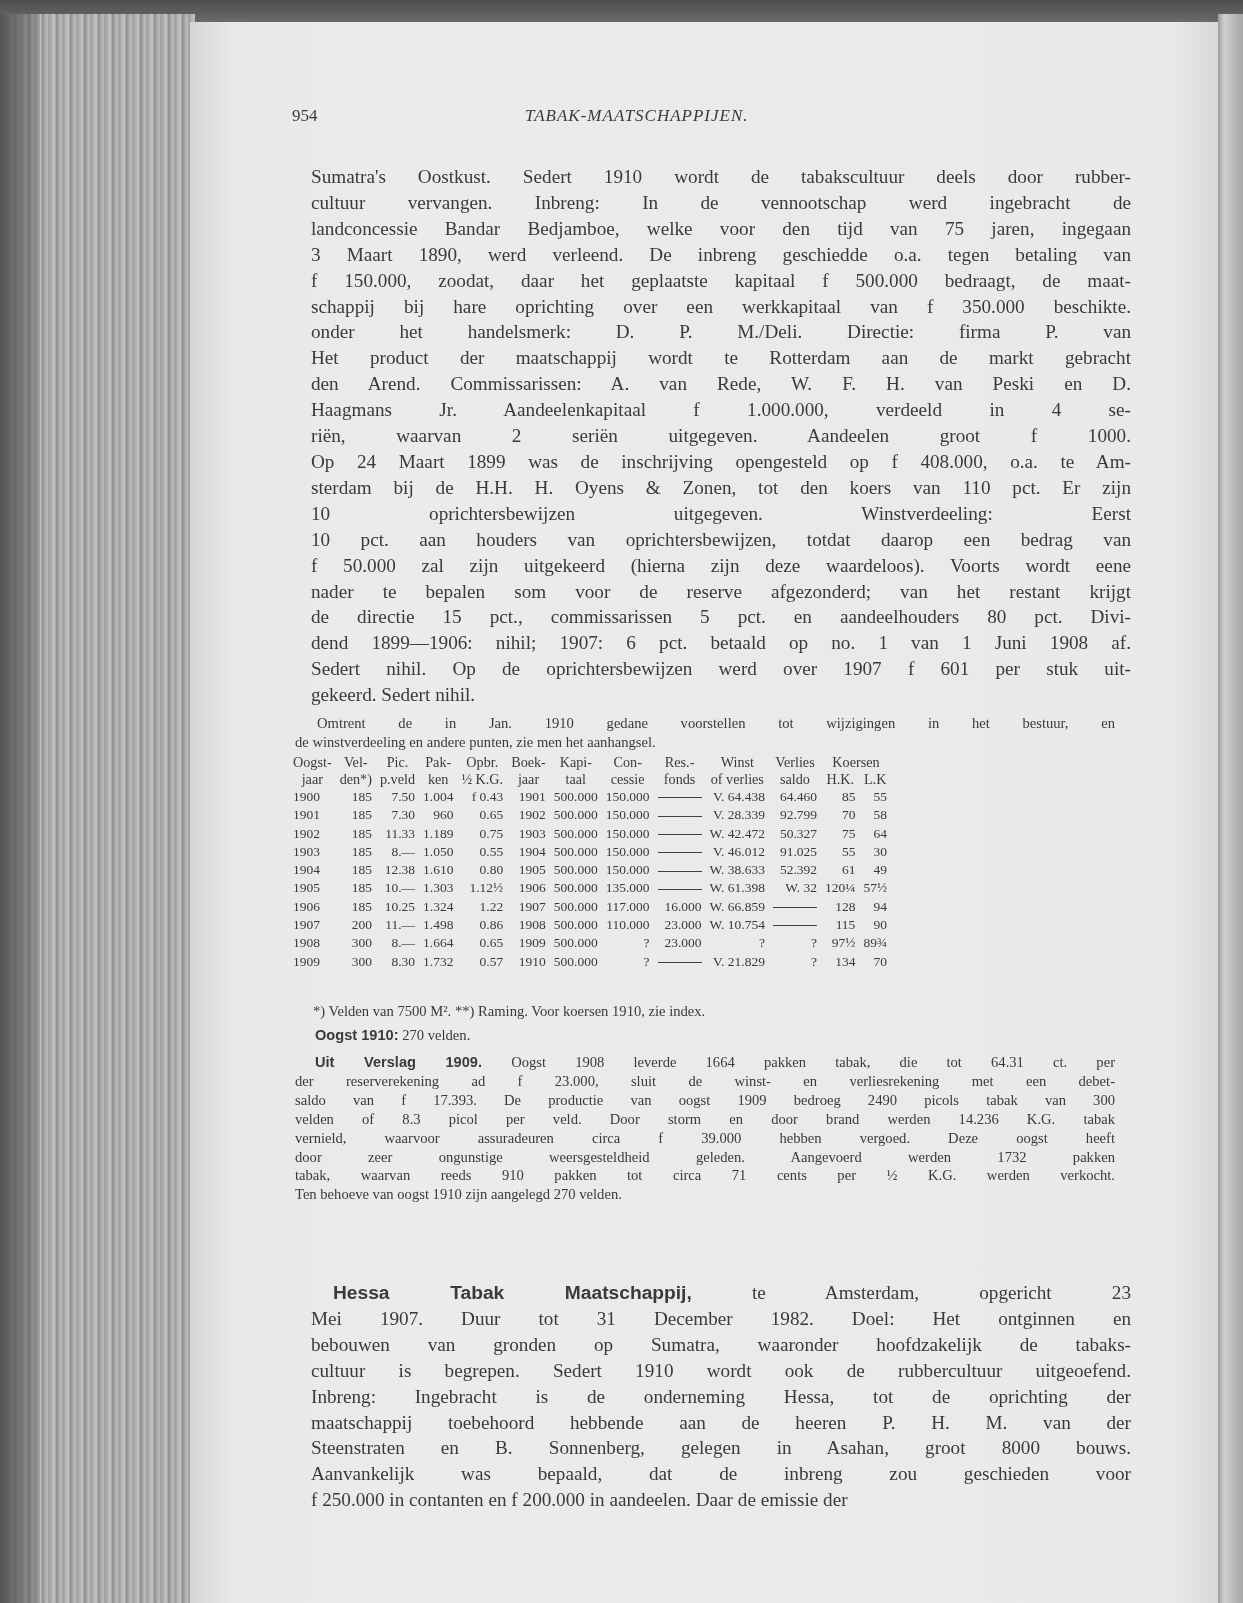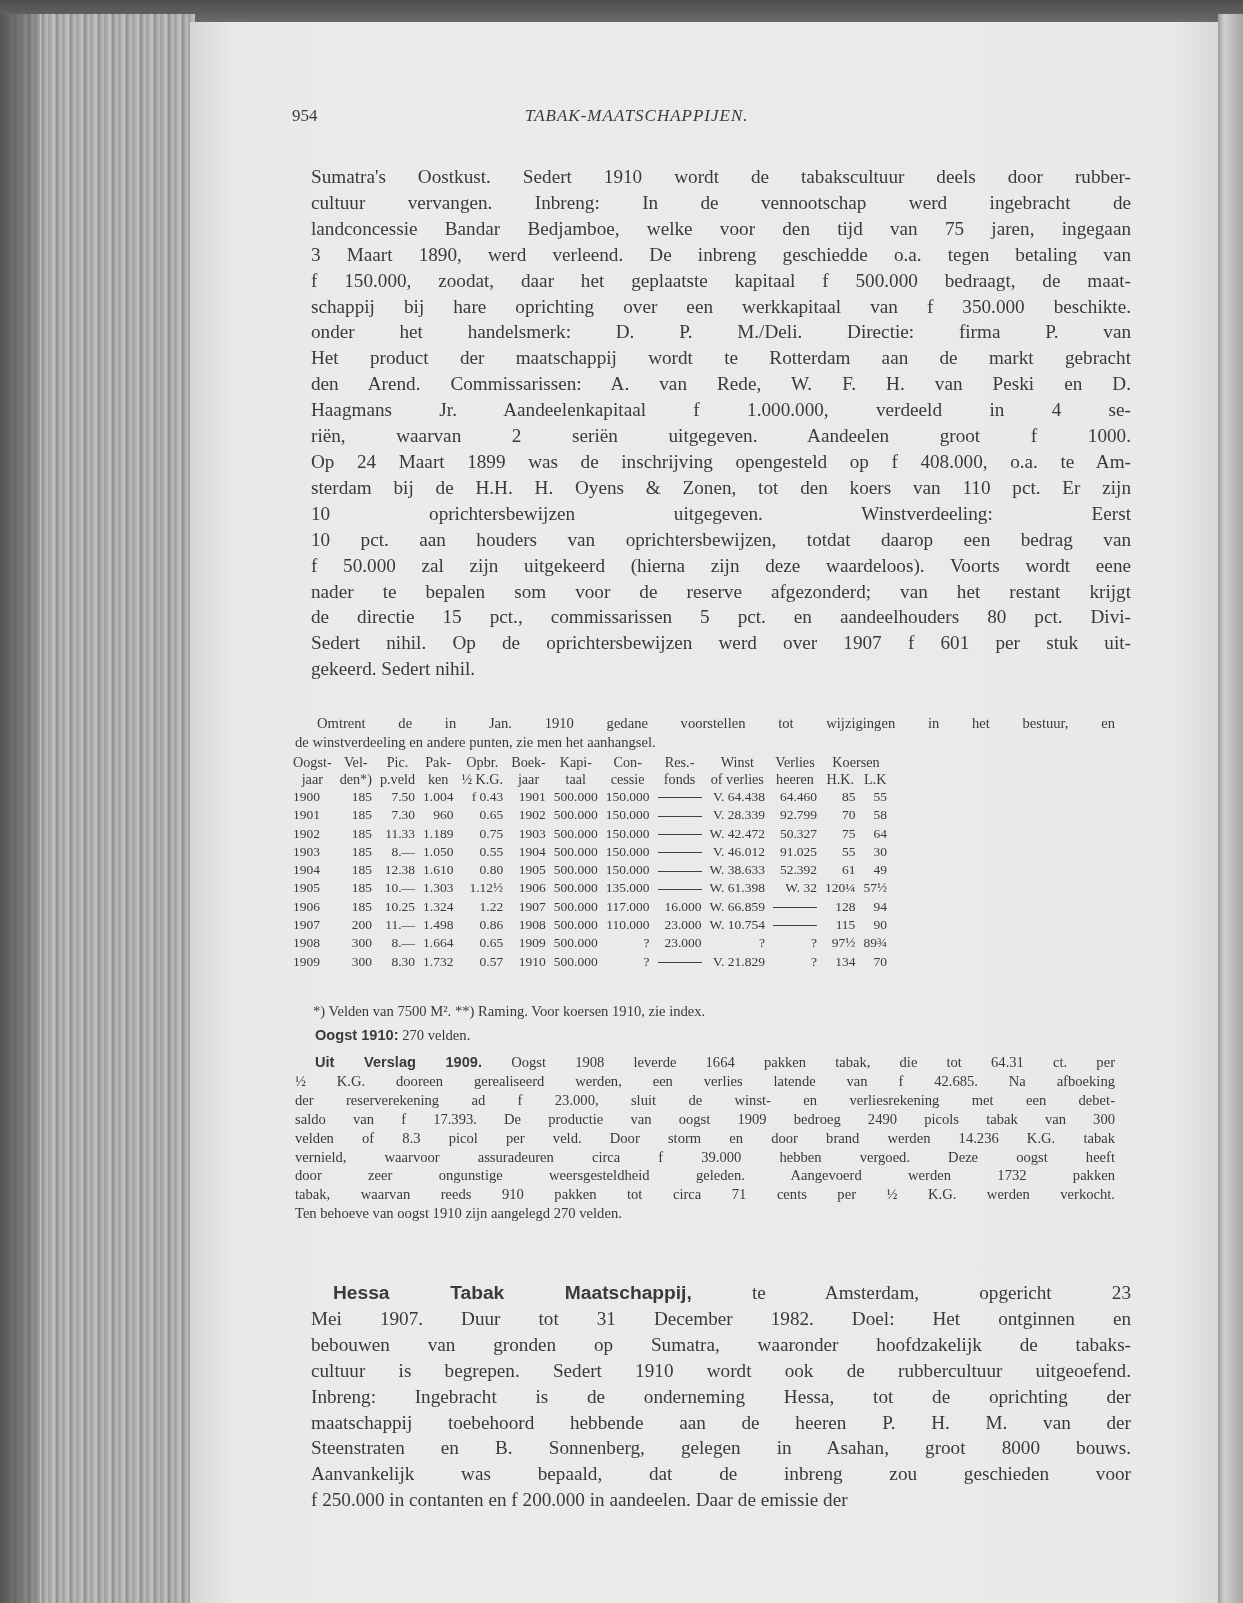--- a/index.html
+++ b/index.html
@@ -89,20 +89,21 @@
       <span class="line">den Arend. Commissarissen: A. van Rede, W. F. H. van Peski en D.</span>
       <span class="line">Haagmans Jr. Aandeelenkapitaal f 1.000.000, verdeeld in 4 se-</span>
       <span class="line">riën, waarvan 2 seriën uitgegeven. Aandeelen groot f 1000.</span>
       <span class="line">Op 24 Maart 1899 was de inschrijving opengesteld op f 408.000, o.a. te Am-</span>
       <span class="line">sterdam bij de H.H. H. Oyens &amp; Zonen, tot den koers van 110 pct. Er zijn</span>
       <span class="line">10 oprichtersbewijzen uitgegeven. Winstverdeeling: Eerst</span>
       <span class="line">10 pct. aan houders van oprichtersbewijzen, totdat daarop een bedrag van</span>
       <span class="line">f 50.000 zal zijn uitgekeerd (hierna zijn deze waardeloos). Voorts wordt eene</span>
       <span class="line">nader te bepalen som voor de reserve afgezonderd; van het restant krijgt</span>
       <span class="line">de directie 15 pct., commissarissen 5 pct. en aandeelhouders 80 pct. Divi-</span>
+      <span class="line">dend 1899—1906: nihil; 1907: 6 pct. betaald op no. 1 van 1 Juni 1908 af.</span>
       <span class="line">Sedert nihil. Op de oprichtersbewijzen werd over 1907 f 601 per stuk uit-</span>
       <span class="line last">gekeerd. Sedert nihil.</span>
     </div>
 
   <div class="small" style="top:714px;" id="note1">
       <span class="line" style="padding-left: 22px;">Omtrent de in Jan. 1910 gedane voorstellen tot wijzigingen in het bestuur, en</span>
       <span class="line last">de winstverdeeling en andere punten, zie men het aanhangsel.</span>
     </div>
 
   <table class="fin">
@@ -125,21 +126,21 @@
           <th>jaar</th>
           <th>den*)</th>
           <th>p.veld</th>
           <th>ken</th>
           <th>½ K.G.</th>
           <th>jaar</th>
           <th>taal</th>
           <th>cessie</th>
           <th>fonds</th>
           <th>of verlies</th>
-          <th>heeren</th>
+          <th>saldo</th>
           <th>H.K.</th>
           <th>L.K</th>
         </tr>
     </thead>
     <tbody id="tbody">
         <tr>
           <td class="l">1900</td>
           <td>185</td>
           <td>7.50</td>
           <td>1.004</td>
@@ -296,21 +297,20 @@
   </div>
 
   <div class="small" style="top:1026px; left:20px;">
     <span class="line last">
       <span class="bold">Oogst 1910:</span><span> 270 velden.</span>
     </span>
   </div>
 
   <div class="small" style="top:1053px;" id="verslag">
       <span class="line" style="padding-left: 20px;"><span class="bold">Uit Verslag 1909.</span><span> Oogst 1908 leverde 1664 pakken tabak, die tot 64.31 ct. per</span></span>
-      <span class="line"><span>½ K.G. dooreen gerealiseerd werden, een verlies latende van f 42.685. Na afboeking</span></span>
       <span class="line"><span>der reserverekening ad f 23.000, sluit de winst- en verliesrekening met een debet-</span></span>
       <span class="line"><span>saldo van f 17.393. De productie van oogst 1909 bedroeg 2490 picols tabak van 300</span></span>
       <span class="line"><span>velden of 8.3 picol per veld. Door storm en door brand werden 14.236 K.G. tabak</span></span>
       <span class="line"><span>vernield, waarvoor assuradeuren circa f 39.000 hebben vergoed. Deze oogst heeft</span></span>
       <span class="line"><span>door zeer ongunstige weersgesteldheid geleden. Aangevoerd werden 1732 pakken</span></span>
       <span class="line"><span>tabak, waarvan reeds 910 pakken tot circa 71 cents per ½ K.G. werden verkocht.</span></span>
       <span class="line last"><span>Ten behoeve van oogst 1910 zijn aangelegd 270 velden.</span></span>
     </div>
 
   <div class="para" style="top:1264px;" id="hessa">

